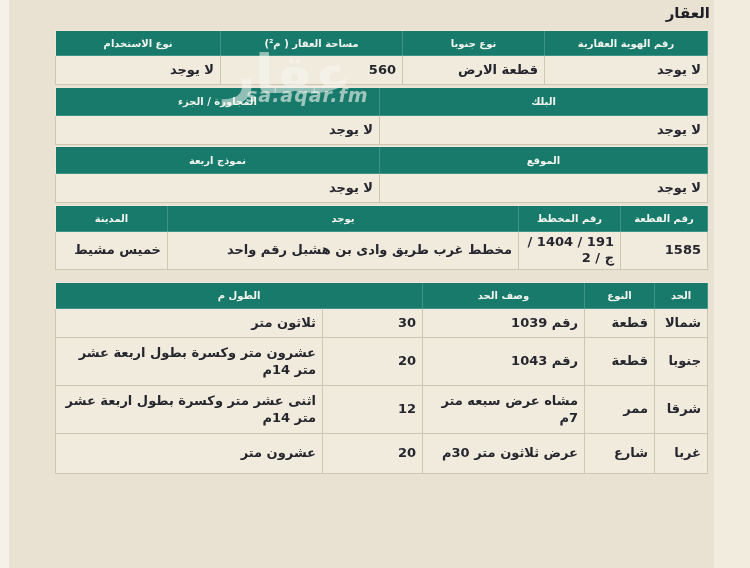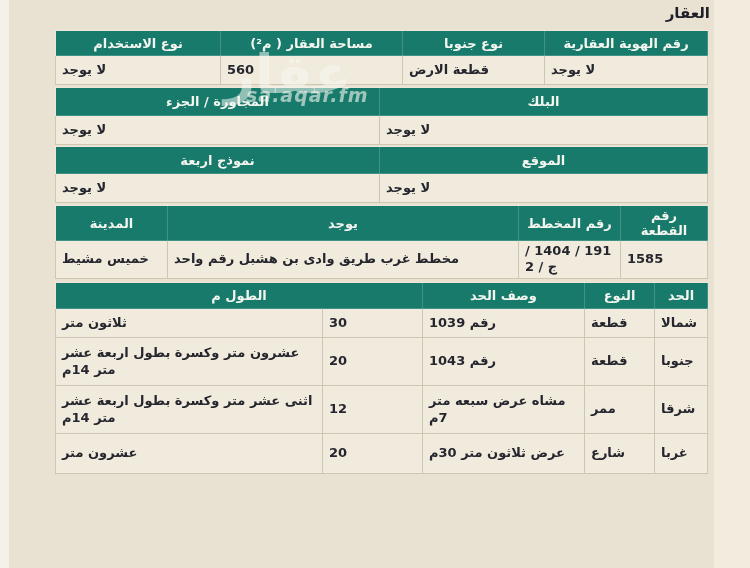--- a/index.html
+++ b/index.html
@@ -30,32 +30,32 @@
     position: absolute; right: 42px;
     width: 652px;
     border-collapse: collapse;
     table-layout: fixed;
     z-index: 1;
   }
   table.tbl th {
     background: #177a6b;
     color: #f3f5ef;
     font-weight: bold;
-    font-size: 13px;
+    font-size: 10px;
     text-align: center;
     vertical-align: middle;
     padding: 2px 8px;
     border: 1px solid rgba(255,255,255,0.18);
   }
   table.tbl td {
     background: #f0ebdc;
     color: #26262f;
     font-weight: bold;
     font-size: 13px;
-    text-align: left;
+    text-align: right;
     vertical-align: middle;
     padding: 2px 6px;
     border: 1px solid #ccc6b3;
     line-height: 1.25;
   }
   .wm {
     position: absolute;
     z-index: 5;
     pointer-events: none;
     color: rgba(248,248,242,0.55);

